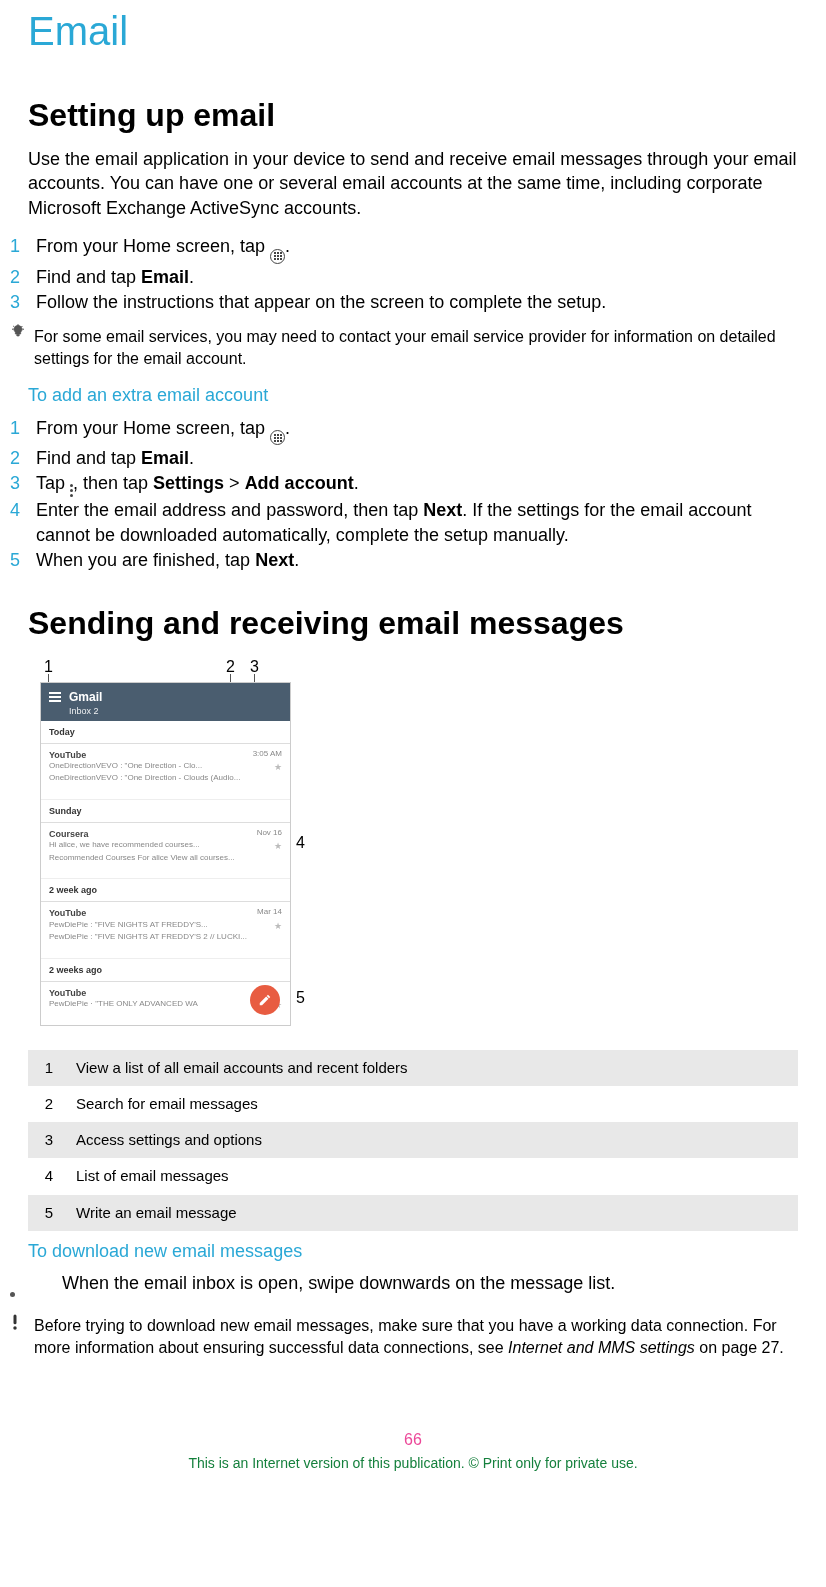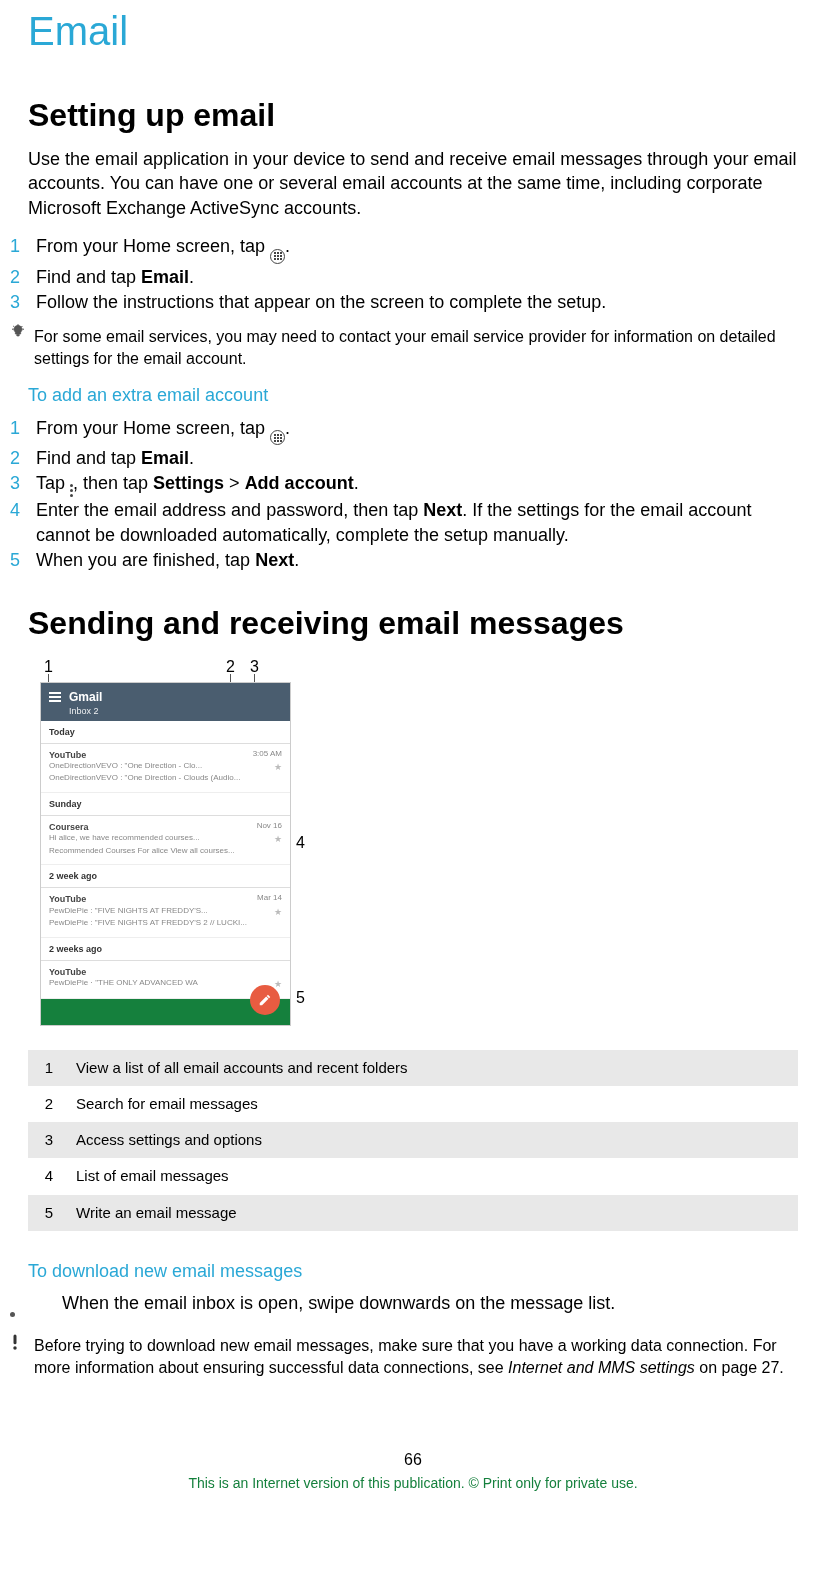--- a/index.html
+++ b/index.html
@@ -96,40 +96,40 @@
       color:#555;
       overflow:hidden;
     }
     .pm-header { background:#4a5d6f; color:#fff; padding:6px 8px 4px; display:flex; align-items:flex-start; }
     .pm-hamburger { display:flex; flex-direction:column; gap:2px; margin-right:8px; margin-top:3px;}
     .pm-hamburger i{ display:block; width:12px; height:2px; background:#fff;}
     .pm-htitle { font-size:12px; font-weight:bold; flex:1;}
     .pm-hsub { font-size:9px; opacity:.9;}
     .pm-hicons { display:flex; gap:8px; align-items:center;}
     .pm-group-h { background:#fff; border-bottom:1px solid #ddd; padding:5px 8px; font-size:9px; font-weight:bold; color:#333;}
-    .pm-msg { background:#fff; border-bottom:1px solid #eee; padding:5px 8px 8px; }
+    .pm-msg { background:#fff; border-bottom:1px solid #eee; padding:5px 8px 15px; }
     .pm-msg .t { font-weight:bold; font-size:9px; color:#444; display:flex; justify-content:space-between;}
     .pm-msg .t span:last-child{ font-weight:normal; color:#888; font-size:8px;}
     .pm-msg .b { font-size:8px; color:#888; white-space:nowrap; overflow:hidden; text-overflow:ellipsis; }
     .pm-msg .star { float:right; color:#bbb; font-size:9px; margin-left:4px;}
     .pm-fab {
       position:absolute; right:10px; bottom:10px;
       width:30px; height:30px; border-radius:50%;
       background:#e85c41; display:flex; align-items:center; justify-content:center;
     }
     .pm-fab svg { width:14px; height:14px;}
 
     
     .legend-table { width:100%; border-collapse:collapse; margin-top:6px;}
     .legend-table td { font-size:15px; padding:8px 6px; }
     .legend-table td.k { width:42px; text-align:center;}
     .legend-table tr:nth-child(odd) td { background:#e8e8e8;}
     .legend-table tr:nth-child(even) td { background:#fff;}
 
-    .page-num { color:#000000; text-align:center; margin-top:70px; font-size:16px;}
+    .page-num { color:#ec4899; text-align:center; margin-top:70px; font-size:16px;}
     .copyright { color:#15803d; text-align:center; font-size:14px; margin-top:4px; margin-bottom:12px;}
   </style>
 </head>
 <body>
 
 <h1 class="doc-title">Email</h1>
 
 <div>
   <h2 class="section-heading">Setting up email</h2>
   <p class="intro-para">Use the email application in your device to send and receive email messages through your email accounts. You can have one or several email accounts at the same time, including corporate Microsoft Exchange ActiveSync accounts.</p>
@@ -293,21 +293,21 @@
           <td class="k">4</td>
           <td>List of email messages</td>
         </tr>
         <tr>
           <td class="k">5</td>
           <td>Write an email message</td>
         </tr>
       </tbody>
   </table>
 
-  <div class="sub-heading" style="margin-top:28px">To download new email messages</div>
+  <div class="sub-heading" style="margin-top:8px">To download new email messages</div>
   <div class="bullet-row">
     <div class="bullet-dot"><i></i></div>
     <div>When the email inbox is open, swipe downwards on the message list.</div>
   </div>
   <div class="note-row">
     <div class="note-icon excl-icon">
       <svg viewBox="0 0 10 24">
           <rect x="3" y="2" width="4" height="13" rx="2" fill="#333"></rect>
           <circle cx="5" cy="20" r="2.3" fill="#333"></circle>
         </svg>

